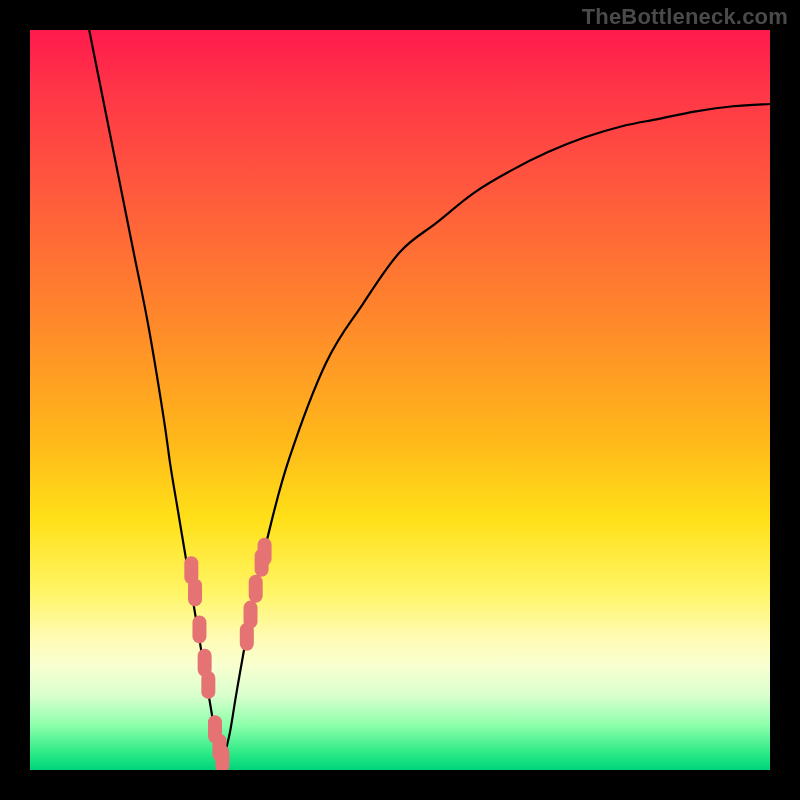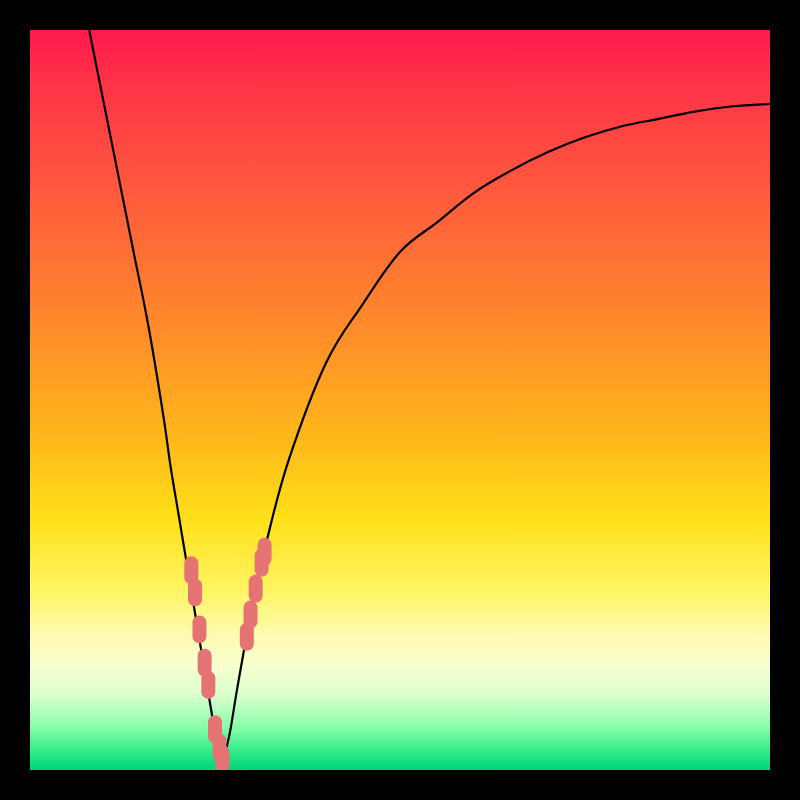--- a/index.html
+++ b/index.html
@@ -53,20 +53,21 @@
     font-weight: 600;
     font-size: 22px;
     letter-spacing: 0.2px;
     user-select: none;
   }
 </style>
 </head>
 <body>
 
 <div class="frame">
+  <div class="watermark">TheBottleneck.com</div>
   <div class="plot-area">
     <svg id="chart-svg" width="740" height="740" viewBox="0 0 740 740">
         <path d="M 59.2 0 C 61.864000000000004 13.32, 68.672 47.36, 74 74 C 79.328 100.64, 83.472 121.36, 88.8 148 C 94.128 174.64, 98.272 195.36, 103.60000000000001 222 C 108.92800000000001 248.64, 113.072 266.696, 118.4 296 C 123.72800000000001 325.304, 129.20399999999998 359.492, 133.2 384.8 C 137.196 410.108, 137.93599999999998 419.28400000000005, 140.6 436.6 C 143.264 453.916, 145.33599999999998 465.016, 148 481 C 150.66400000000002 496.984, 152.736 509.416, 155.4 525.4 C 158.06400000000002 541.384, 160.136 553.8159999999999, 162.8 569.8 C 165.46400000000003 585.784, 167.53600000000003 598.216, 170.20000000000002 614.2 C 172.864 630.1840000000001, 175.602 646.6120000000001, 177.6 658.6 C 179.59799999999998 670.588, 179.968 672.808, 181.29999999999998 680.8 C 182.63199999999998 688.7919999999999, 183.668 696.34, 185 703 C 186.332 709.66, 187.36800000000002 712.472, 188.70000000000002 717.8 C 190.032 723.1279999999999, 191.734 729.936, 192.4 732.6" fill="none" stroke="#000000" stroke-width="2.2" stroke-linecap="round"></path>
         <path d="M 192.4 732.6 C 193.732 727.272, 197.136 716.32, 199.8 703 C 202.46400000000003 689.68, 203.204 681.244, 207.20000000000002 658.6 C 211.19600000000003 635.956, 216.672 603.84, 222 577.2 C 227.328 550.5600000000001, 230.14000000000001 537.24, 236.8 510.6 C 243.46 483.96000000000004, 248.344 461.168, 259 429.2 C 269.656 397.23199999999997, 282.68 360.9719999999999, 296 332.99999999999994 C 309.32 305.02799999999996, 319.68 293.78, 333 273.8 C 346.32 253.82000000000002, 356.68 236.65200000000002, 370 222 C 383.32 207.34799999999998, 393.68000000000006 203.05599999999998, 407.00000000000006 192.39999999999998 C 420.32000000000005 181.74399999999997, 430.68 172.12399999999997, 444 162.79999999999995 C 457.32 153.47599999999994, 467.68 147.9259999999999, 481 140.5999999999999 C 494.32 133.27399999999992, 504.68 128.094, 518 122.10000000000002 C 531.32 116.10600000000005, 541.68 111.96200000000006, 555 107.30000000000007 C 568.32 102.63800000000008, 578.68 99.53000000000007, 592 96.20000000000005 C 605.32 92.87000000000002, 615.68 91.46399999999997, 629 88.79999999999995 C 642.32 86.13599999999994, 652.68 83.66439999999996, 666 81.39999999999998 C 679.32 79.1356, 689.68 77.55200000000002, 703 76.22000000000003 C 716.32 74.88800000000003, 733.34 74.3996, 740 74" fill="none" stroke="#000000" stroke-width="2.2" stroke-linecap="round"></path>
         <rect x="154.32" y="526.2" width="14" height="28" rx="7" ry="7" fill="#e57373"></rect>
         <rect x="158.02" y="548.4" width="14" height="28" rx="7" ry="7" fill="#e57373"></rect>
         <rect x="162.45999999999998" y="585.4" width="14" height="28" rx="7" ry="7" fill="#e57373"></rect>
         <rect x="167.64000000000001" y="618.7" width="14" height="28" rx="7" ry="7" fill="#e57373"></rect>
         <rect x="171.34" y="640.9" width="14" height="28" rx="7" ry="7" fill="#e57373"></rect>
         <rect x="178" y="685.3" width="14" height="28" rx="7" ry="7" fill="#e57373"></rect>

